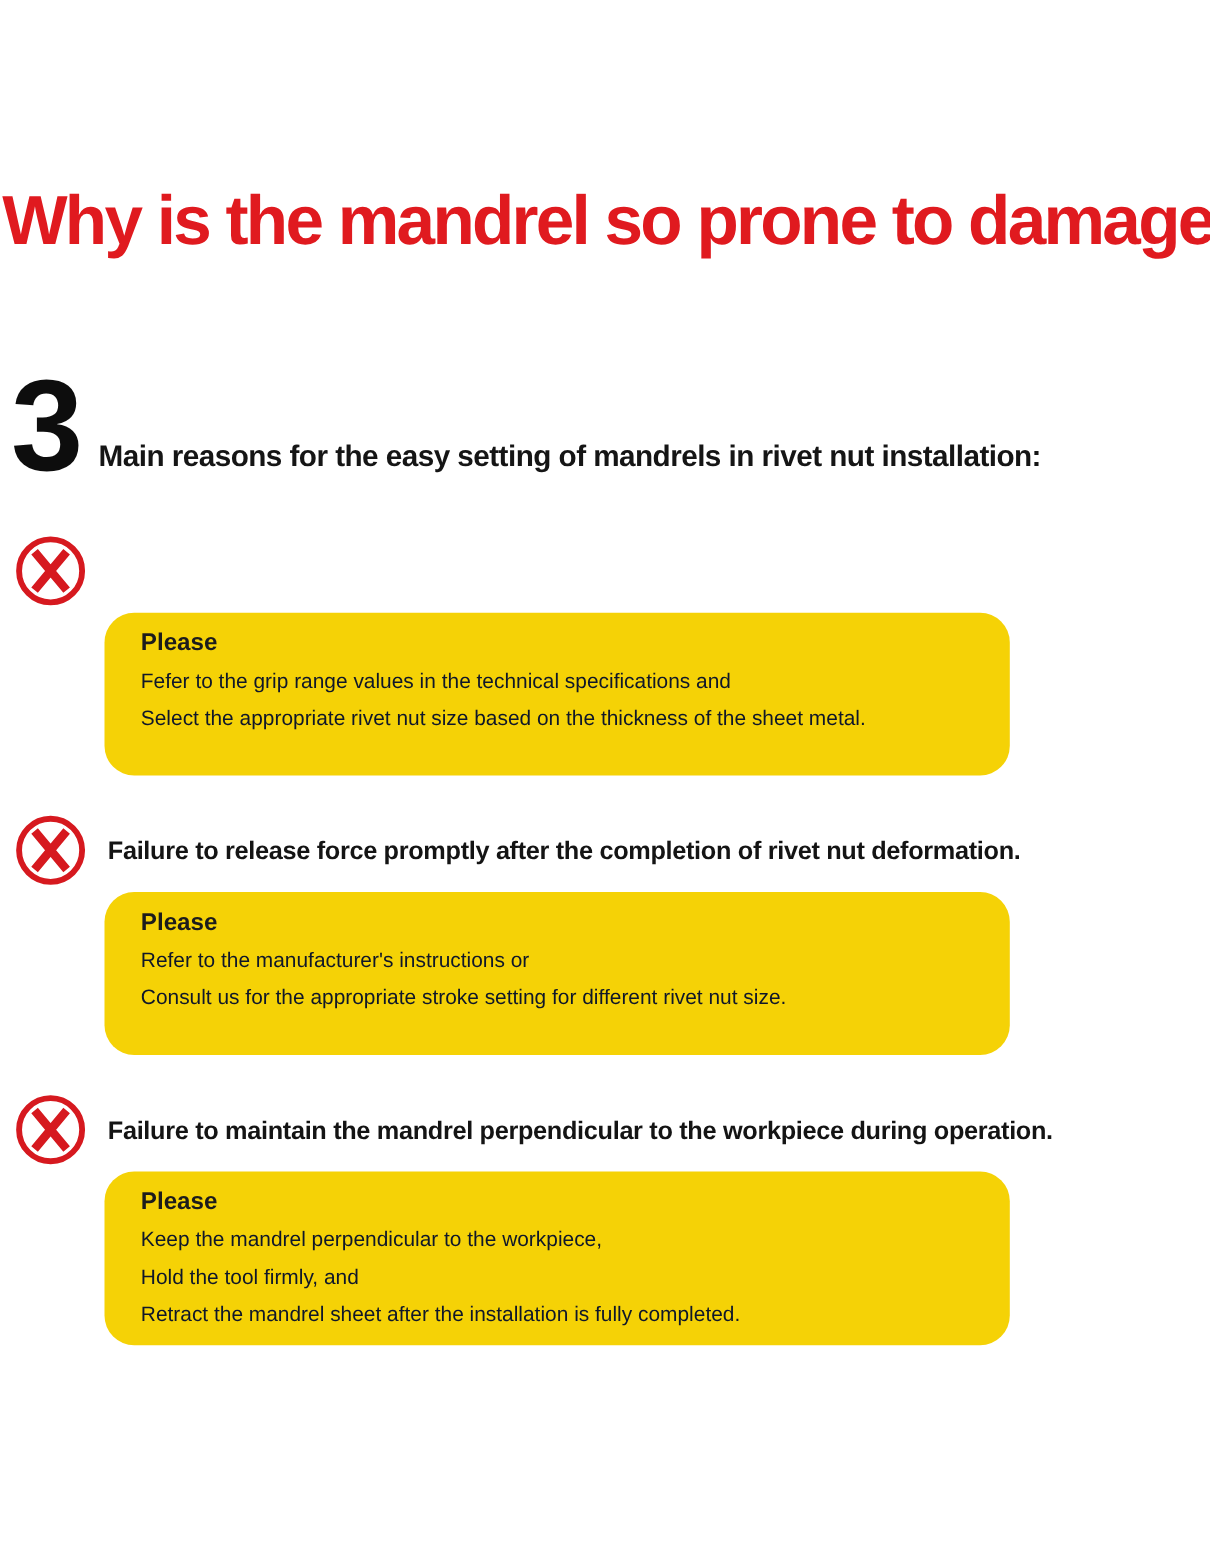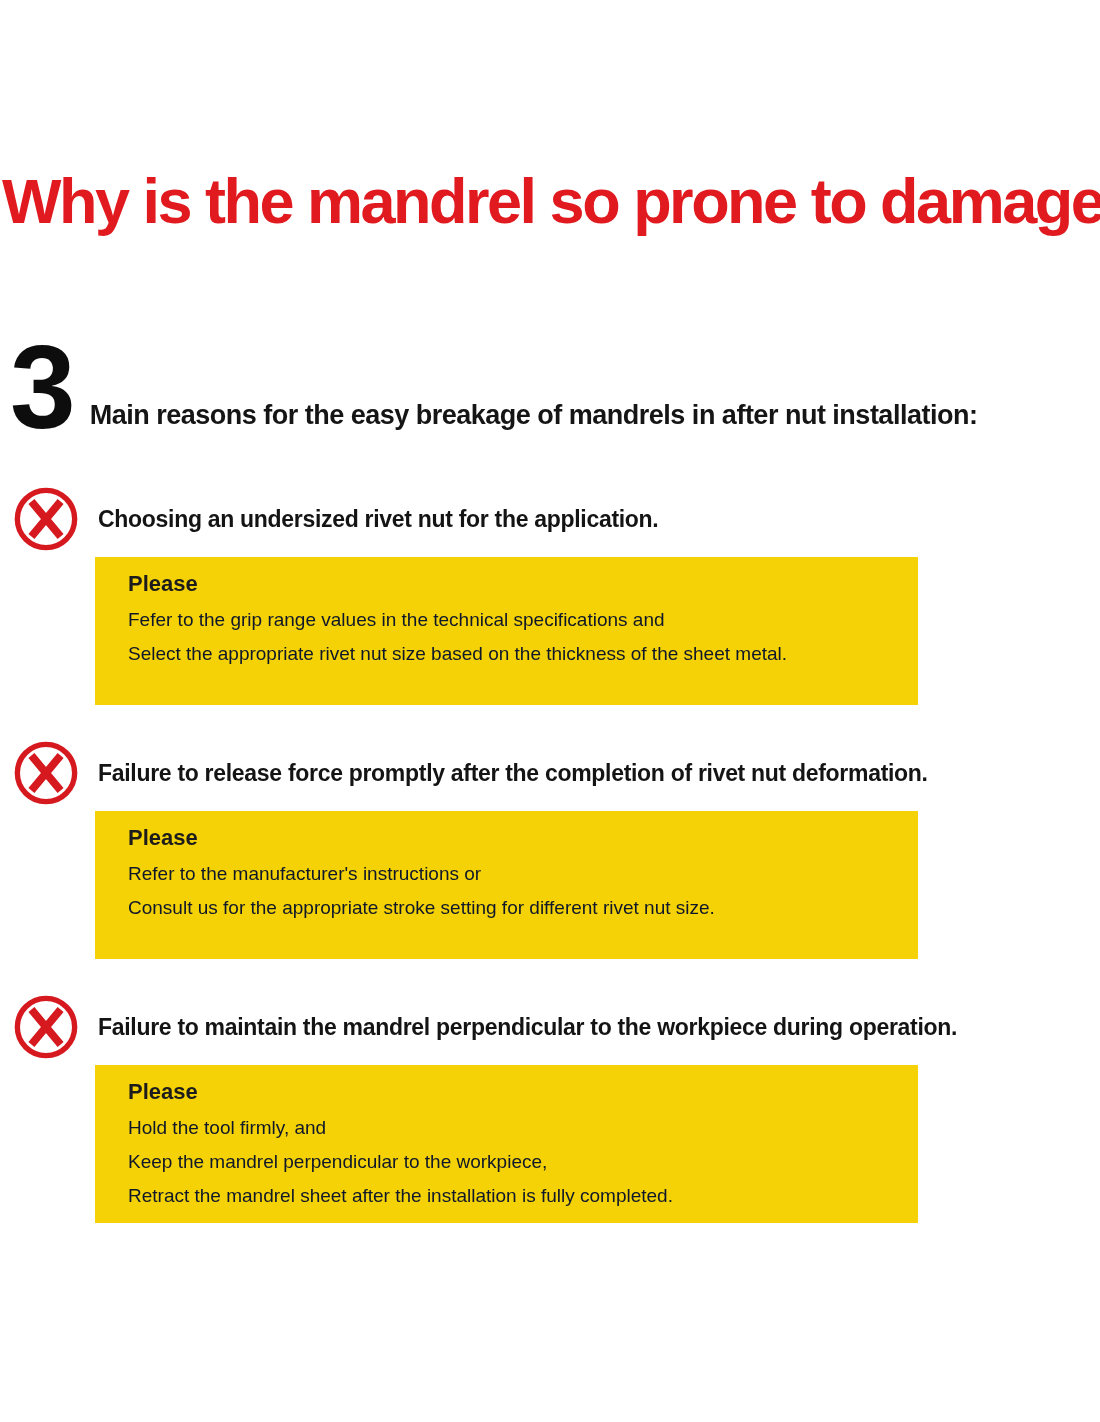--- a/index.html
+++ b/index.html
@@ -63,20 +63,21 @@
     letter-spacing: -0.3px;
     color: #141414;
     margin: 0 0 0 18px;
   }
   .note {
     margin-left: 95px;
     width: 760px;
     min-height: 118px;
     padding: 14px 30px 16px 33px;
     background: var(--note-yellow, #f5d206);
+    border-radius: 27px;
   }
   .note-title {
     font-size: 22px;
     font-weight: bold;
     color: #1c1c1c;
     line-height: 1.18;
   }
   .note p {
     font-size: 19px;
     color: #0f172a;
@@ -84,32 +85,31 @@
     line-height: 1.16;
   }
 </style>
 </head>
 <body>
 
 <h1 class="title">Why is the mandrel so prone to damage?</h1>
 
 <div class="intro">
   <span class="big-num">3</span>
-  <span class="subtitle">Main reasons for the easy breakage of mandrels in after nut installation:</span>
+  <span class="subtitle">Main reasons for the easy setting of mandrels in rivet nut installation:</span>
 </div>
 
 <section class="reason first">
   <div class="reason-head">
     <span class="x-icon">
       <svg viewBox="0 0 70 70" fill="none" xmlns="http://www.w3.org/2000/svg">
         <circle cx="35" cy="35" r="29.5" stroke="currentColor" stroke-width="5.5"></circle>
         <path d="M20 17 L50 53 M50 17 L20 53" stroke="currentColor" stroke-width="8"></path>
       </svg>
     </span>
-    <h2 class="reason-heading">Choosing an undersized rivet nut for the application.</h2>
   </div>
   <div class="note">
     <div class="note-title">Please</div>
     <p>Fefer to the grip range values in the technical specifications and</p>
     <p>Select the appropriate rivet nut size based on the thickness of the sheet metal.</p>
   </div>
 </section>
 
 <section class="reason">
   <div class="reason-head">
@@ -133,17 +133,17 @@
     <span class="x-icon">
       <svg viewBox="0 0 70 70" fill="none" xmlns="http://www.w3.org/2000/svg">
         <circle cx="35" cy="35" r="29.5" stroke="currentColor" stroke-width="5.5"></circle>
         <path d="M20 17 L50 53 M50 17 L20 53" stroke="currentColor" stroke-width="8"></path>
       </svg>
     </span>
     <h2 class="reason-heading">Failure to maintain the mandrel perpendicular to the workpiece during operation.</h2>
   </div>
   <div class="note">
     <div class="note-title">Please</div>
+    <p>Keep the mandrel perpendicular to the workpiece,</p>
     <p>Hold the tool firmly, and</p>
-    <p>Keep the mandrel perpendicular to the workpiece,</p>
     <p>Retract the mandrel sheet after the installation is fully completed.</p>
   </div>
 </section>
 
 </body></html>

